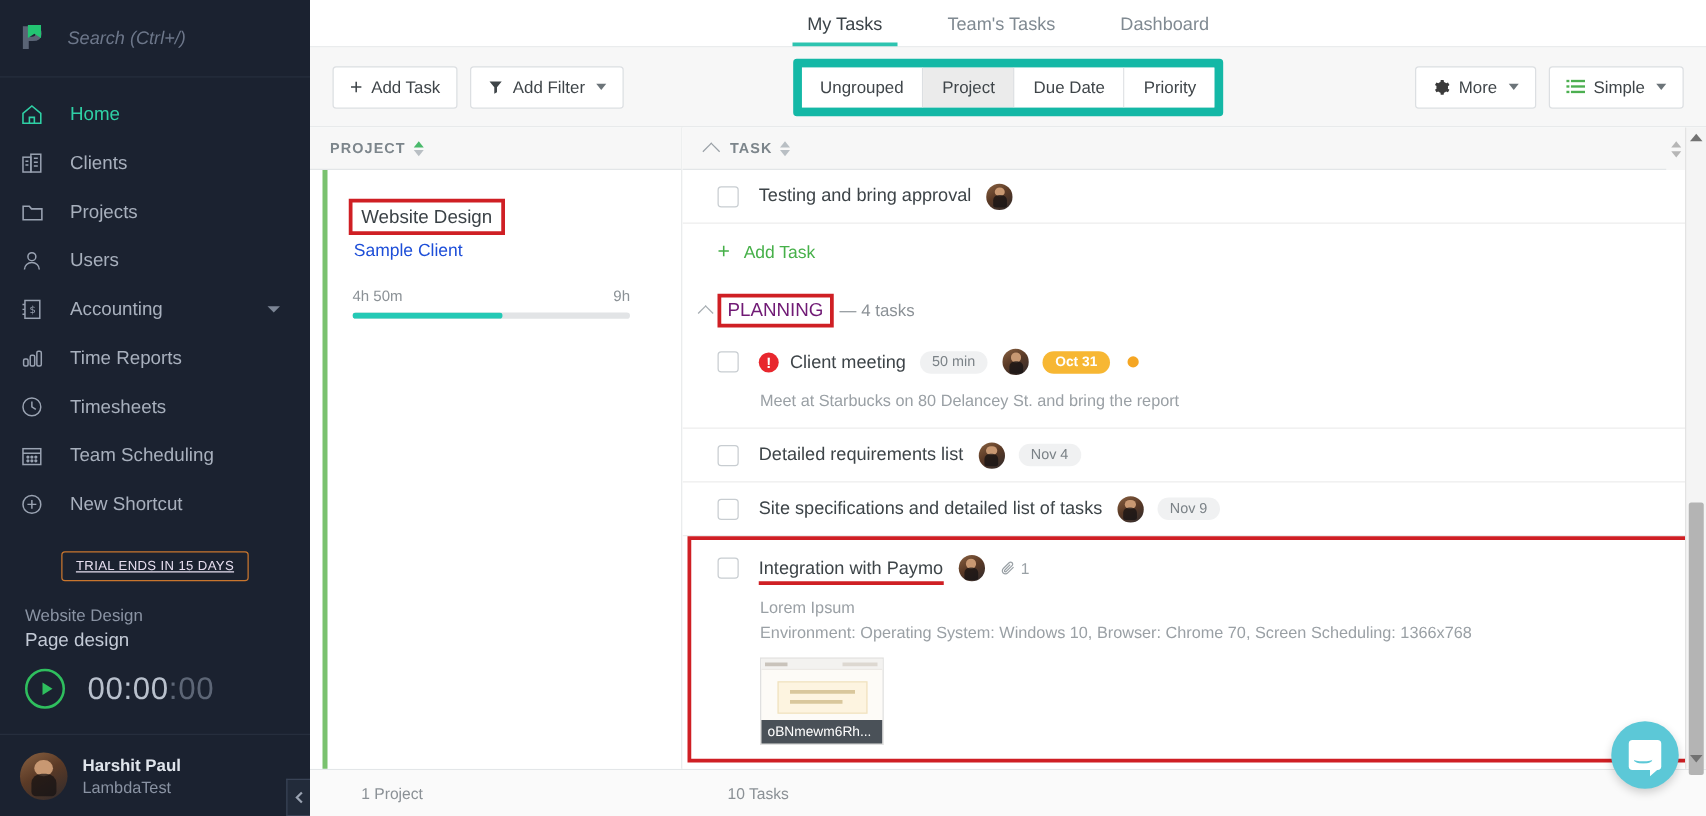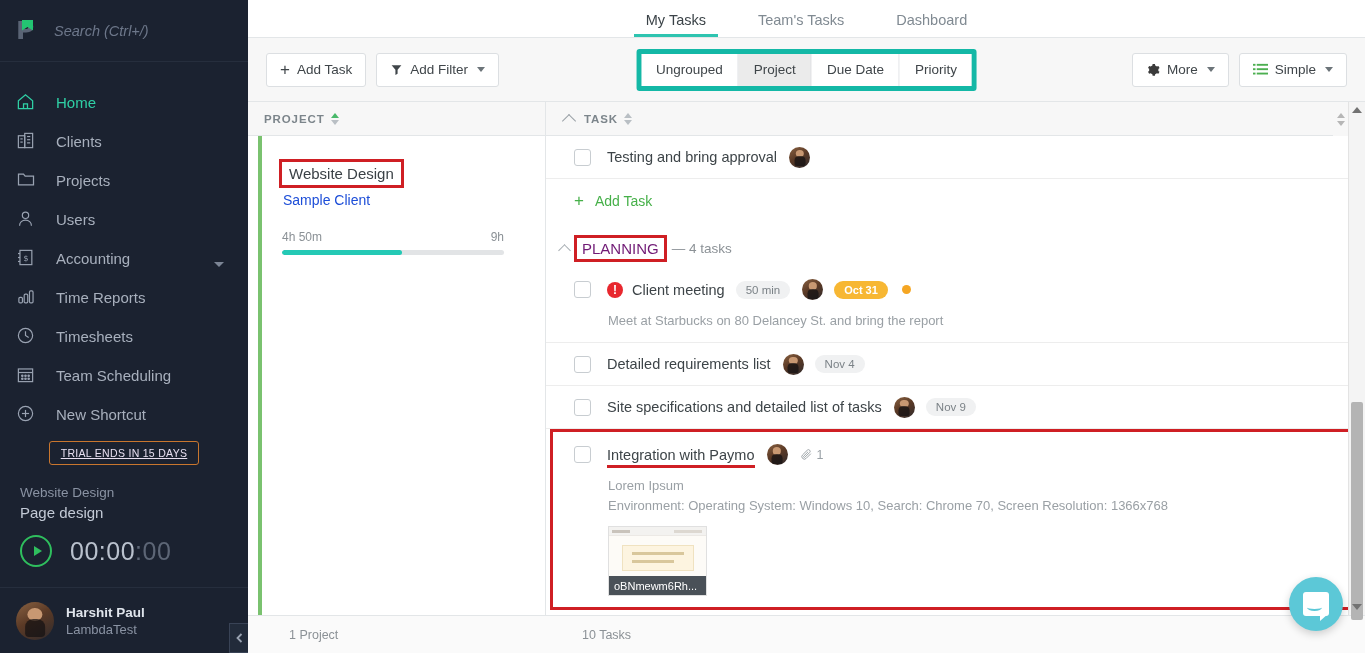--- a/index.html
+++ b/index.html
@@ -37,21 +37,21 @@
   .sb-search-input {
     flex: 1; background: transparent; border: none; outline: none;
     color: #6d778a; font-style: italic; font-size: 14.5px;
     margin-left: 16px; font-family: "Liberation Sans", sans-serif;
   }
   .sb-search-input::placeholder { color: #6d778a; font-style: italic; }
   .search-ico { width: 20px; height: 20px; opacity: .62; }
 
   .sb-nav { padding-top: 10px; }
   .sb-item {
-    display: flex; align-items: flex-end; height: 39px;
+    display: flex; align-items: center; height: 39px;
     padding: 0 16px; cursor: pointer; position: relative;
   }
   .sb-item .ico { width: 26px; flex: 0 0 26px; display: flex; align-items: center; }
   .sb-item .lbl { margin-left: 14px; font-size: 15px; color: #a8b0bd; }
   .sb-item.active .lbl { color: #2fd0a5; }
   .sb-item .caret {
     position: absolute; right: 24px; width: 0; height: 0;
     border-left: 5px solid transparent; border-right: 5px solid transparent;
     border-top: 5px solid #7c8595;
   }
@@ -140,21 +140,21 @@
     font-size: 13.5px; color: #3f4549; cursor: pointer; margin-right: 10px;
   }
   .btn .plus { font-size: 17px; margin-right: 7px; line-height: 1; color: #3f4549; }
   .btn .dd {
     width: 0; height: 0; margin-left: 9px;
     border-left: 4px solid transparent; border-right: 4px solid transparent;
     border-top: 5px solid #6c7479;
   }
   .seg {
     display: flex; position: absolute; left: 50%; transform: translateX(-50%);
-    border-radius: 3px; overflow: hidden; border: 5px solid #14b8a6;
+    border-radius: 3px; overflow: hidden; border: 7px solid #14b8a6;
   }
   .seg-btn {
     background: #fff; height: 32px; display: flex; align-items: center;
     padding: 0 15px; font-size: 13.5px; color: #3f4549; cursor: pointer;
     border-right: 1px solid #dcdfe2;
   }
   .seg-btn:last-child { border-right: none; }
   .seg-btn.active { background: #ebebeb; }
   .toolbar-right { margin-left: auto; display: flex; align-items: center; }
   .toolbar-right .btn { margin-right: 0; margin-left: 10px; }
@@ -635,21 +635,21 @@
               <span class="ttitle underlined">Integration with Paymo</span>
               <span class="avatar av-22"></span>
               <span class="attach">
                 <svg width="13" height="13" viewBox="0 0 24 24" fill="none" stroke="#9aa1a6" stroke-width="1.8">
                   <path d="M20 10.5l-8.6 8.6a4.6 4.6 0 11-6.5-6.5l8.6-8.6a3 3 0 114.3 4.3l-8.5 8.5a1.5 1.5 0 11-2.1-2.1l7.8-7.8"></path>
                 </svg>
                 <span>1</span>
               </span>
             </div>
             <div class="tdesc" style="padding-top:4px">Lorem Ipsum</div>
-            <div class="tdesc">Environment: Operating System: Windows 10, Search: Chrome 70, Screen Resolution: 1366x768</div>
+            <div class="tdesc">Environment: Operating System: Windows 10, Browser: Chrome 70, Screen Scheduling: 1366x768</div>
             <div class="thumb-wrap">
               <div class="thumb">
                 <div class="th-top"></div>
                 <div class="th-card">
                     <i></i>
                     <i></i>
                   </div>
                 <div class="th-bar"></div>
                 <div class="thumb-label">oBNmewm6Rh...</div>
               </div>

